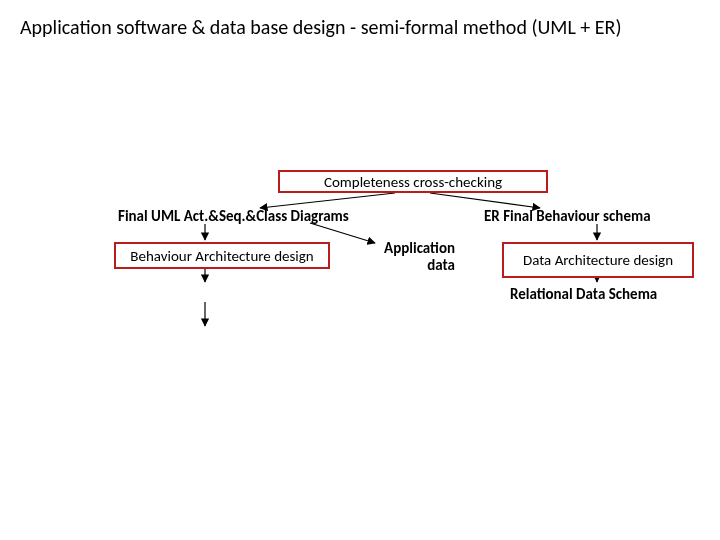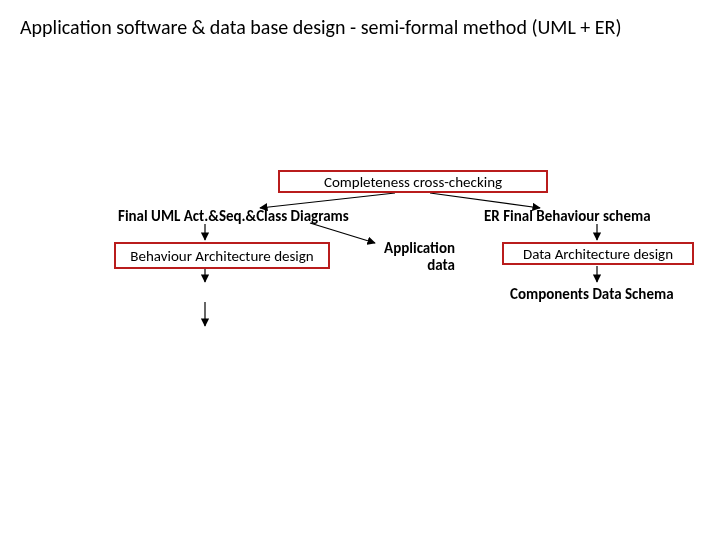--- a/index.html
+++ b/index.html
@@ -92,18 +92,18 @@
 
   <div class="label" style="left:484px; top:207px;">ER Final Behaviour schema</div>
 
   <div class="box" style="left:102px; top:242px; width:216px; height:27px;margin-left:12px;">Behaviour Architecture design</div>
 
   <div class="label label-multi" style="left:355px; top:240px; width:100px; text-align:right;">
     <span>Application</span><br>
     <span>data</span>
   </div>
 
-  <div class="box" style="left:502px; top:242px; width:192px; height:23px;">Data Architecture design</div>
+  <div class="box" style="left:502px; top:242px; width:192px; height:36px;">Data Architecture design</div>
 
 
-  <div class="label" style="left:510px; top:285px;">Components Data Schema</div>
+  <div class="label" style="left:510px; top:285px;">Relational Data Schema</div>
 
 </div>
 
 </body></html>

